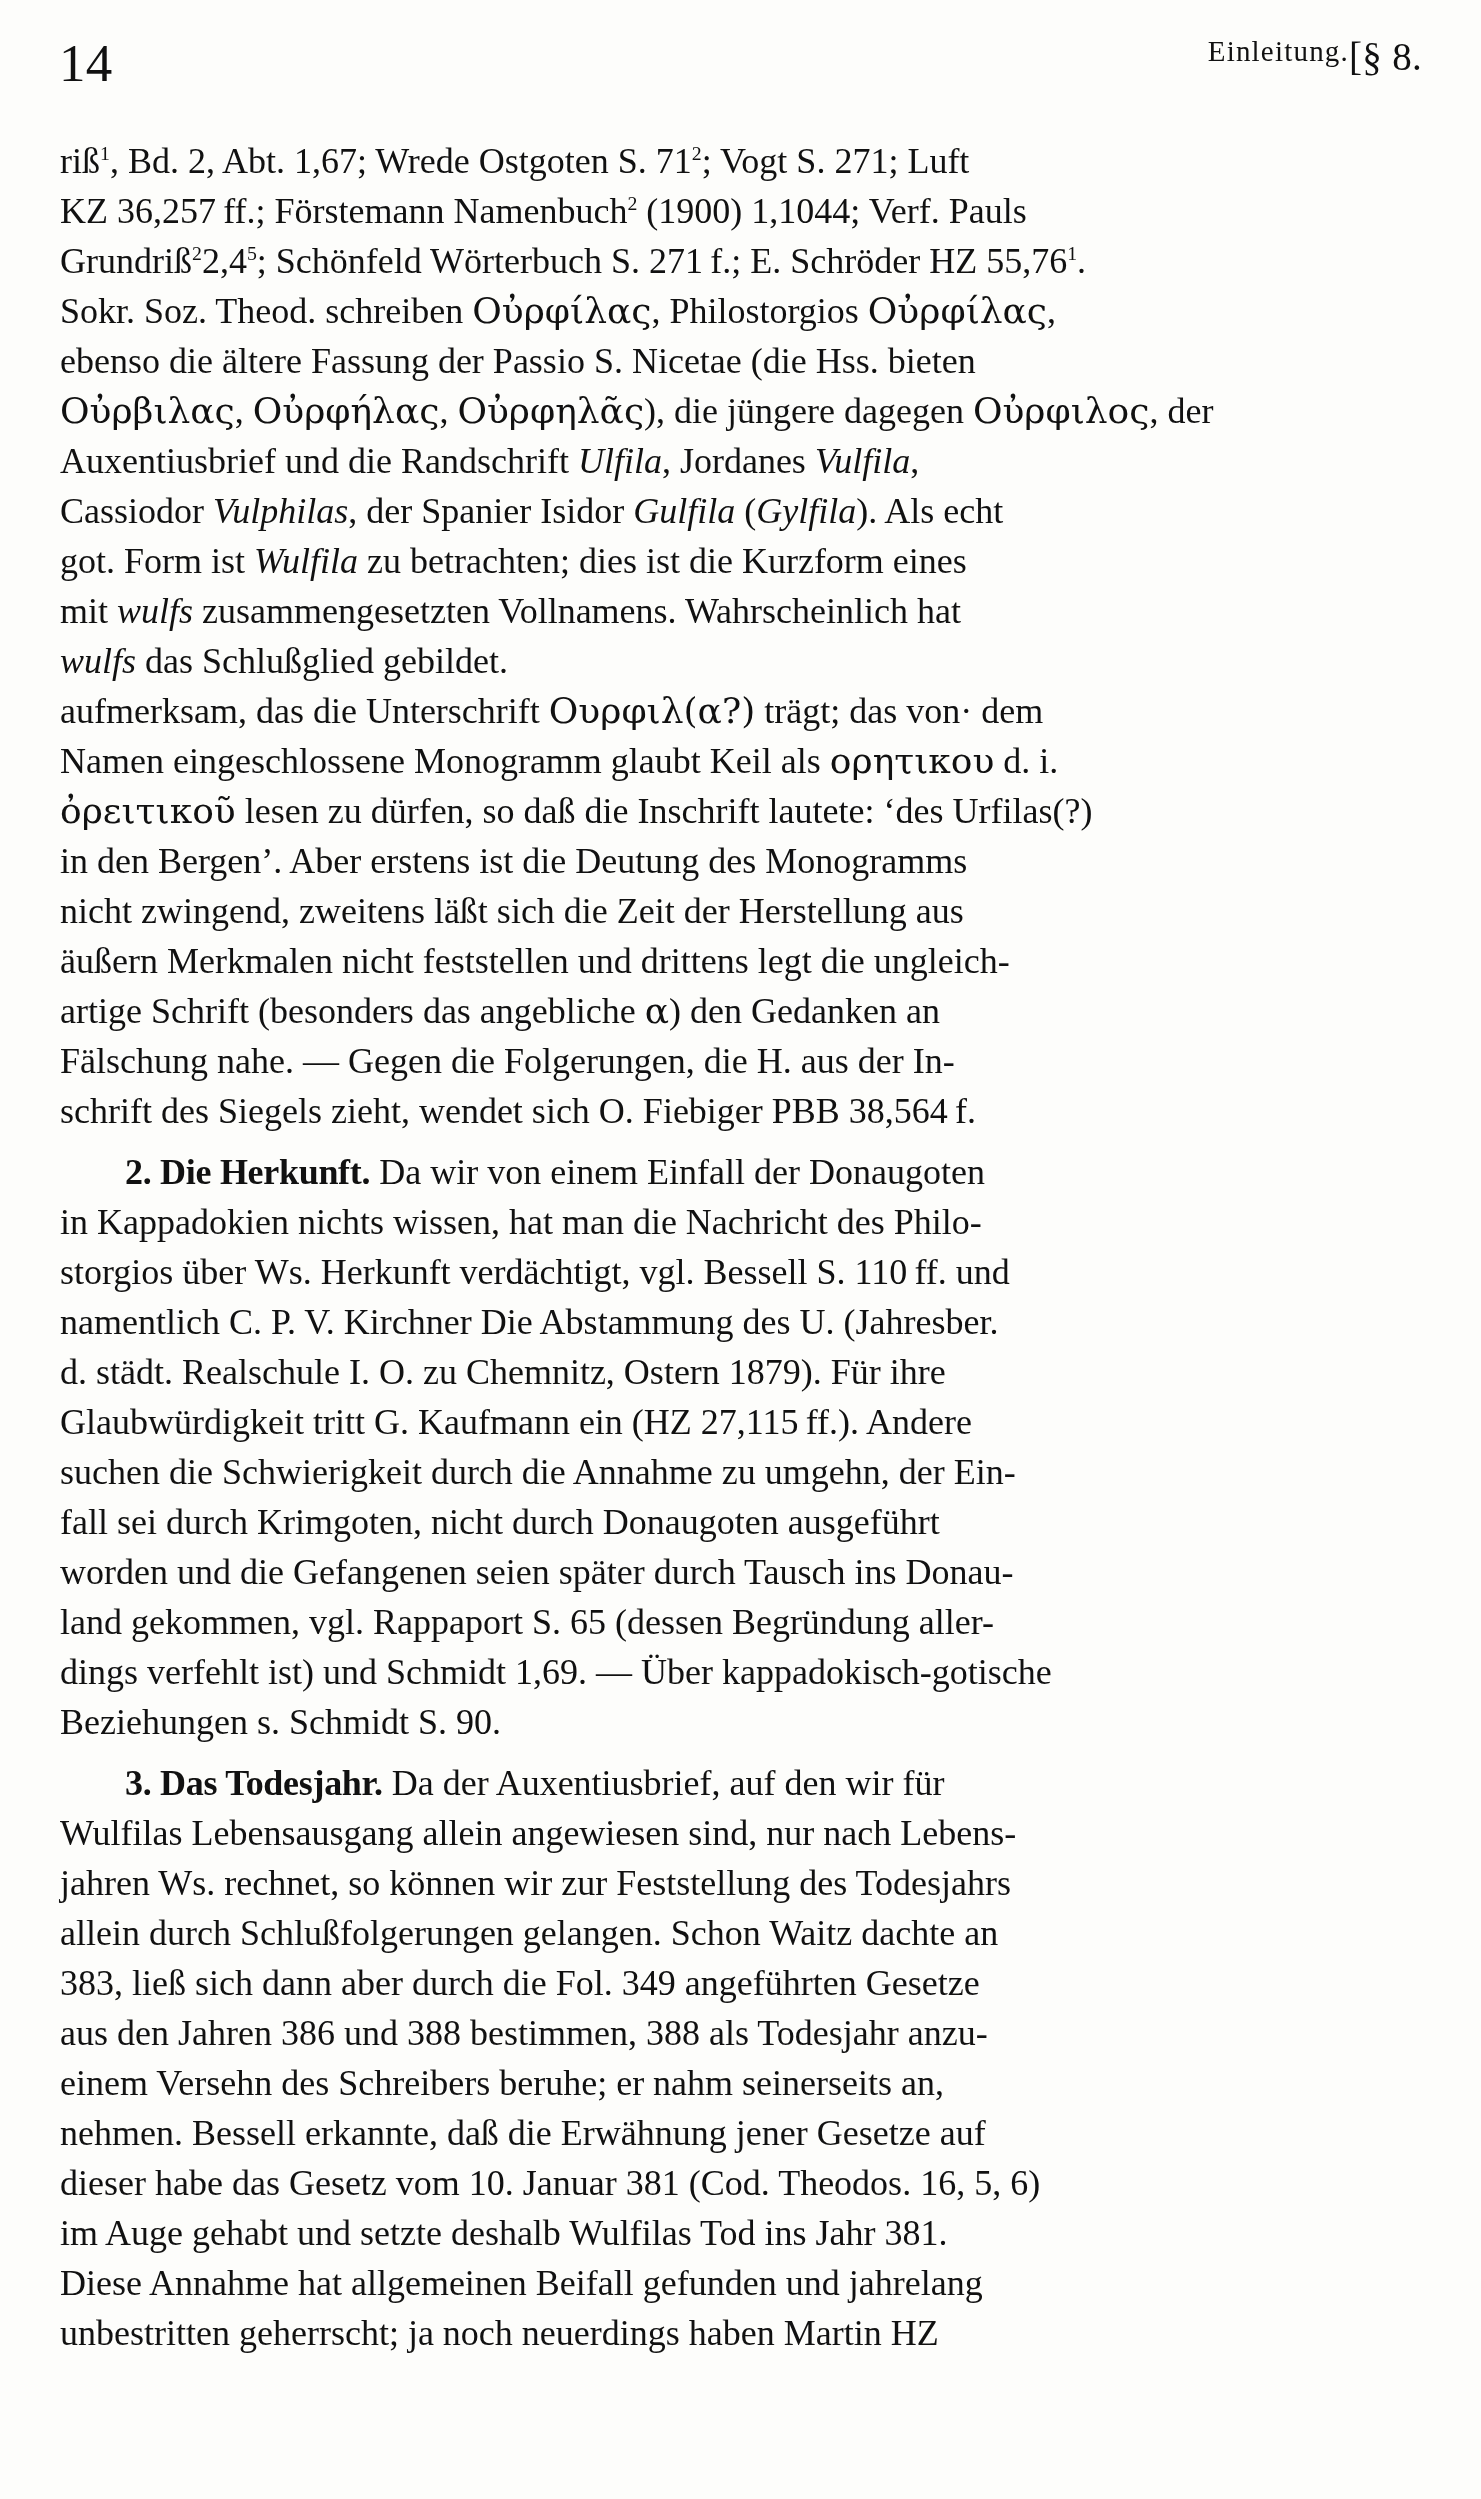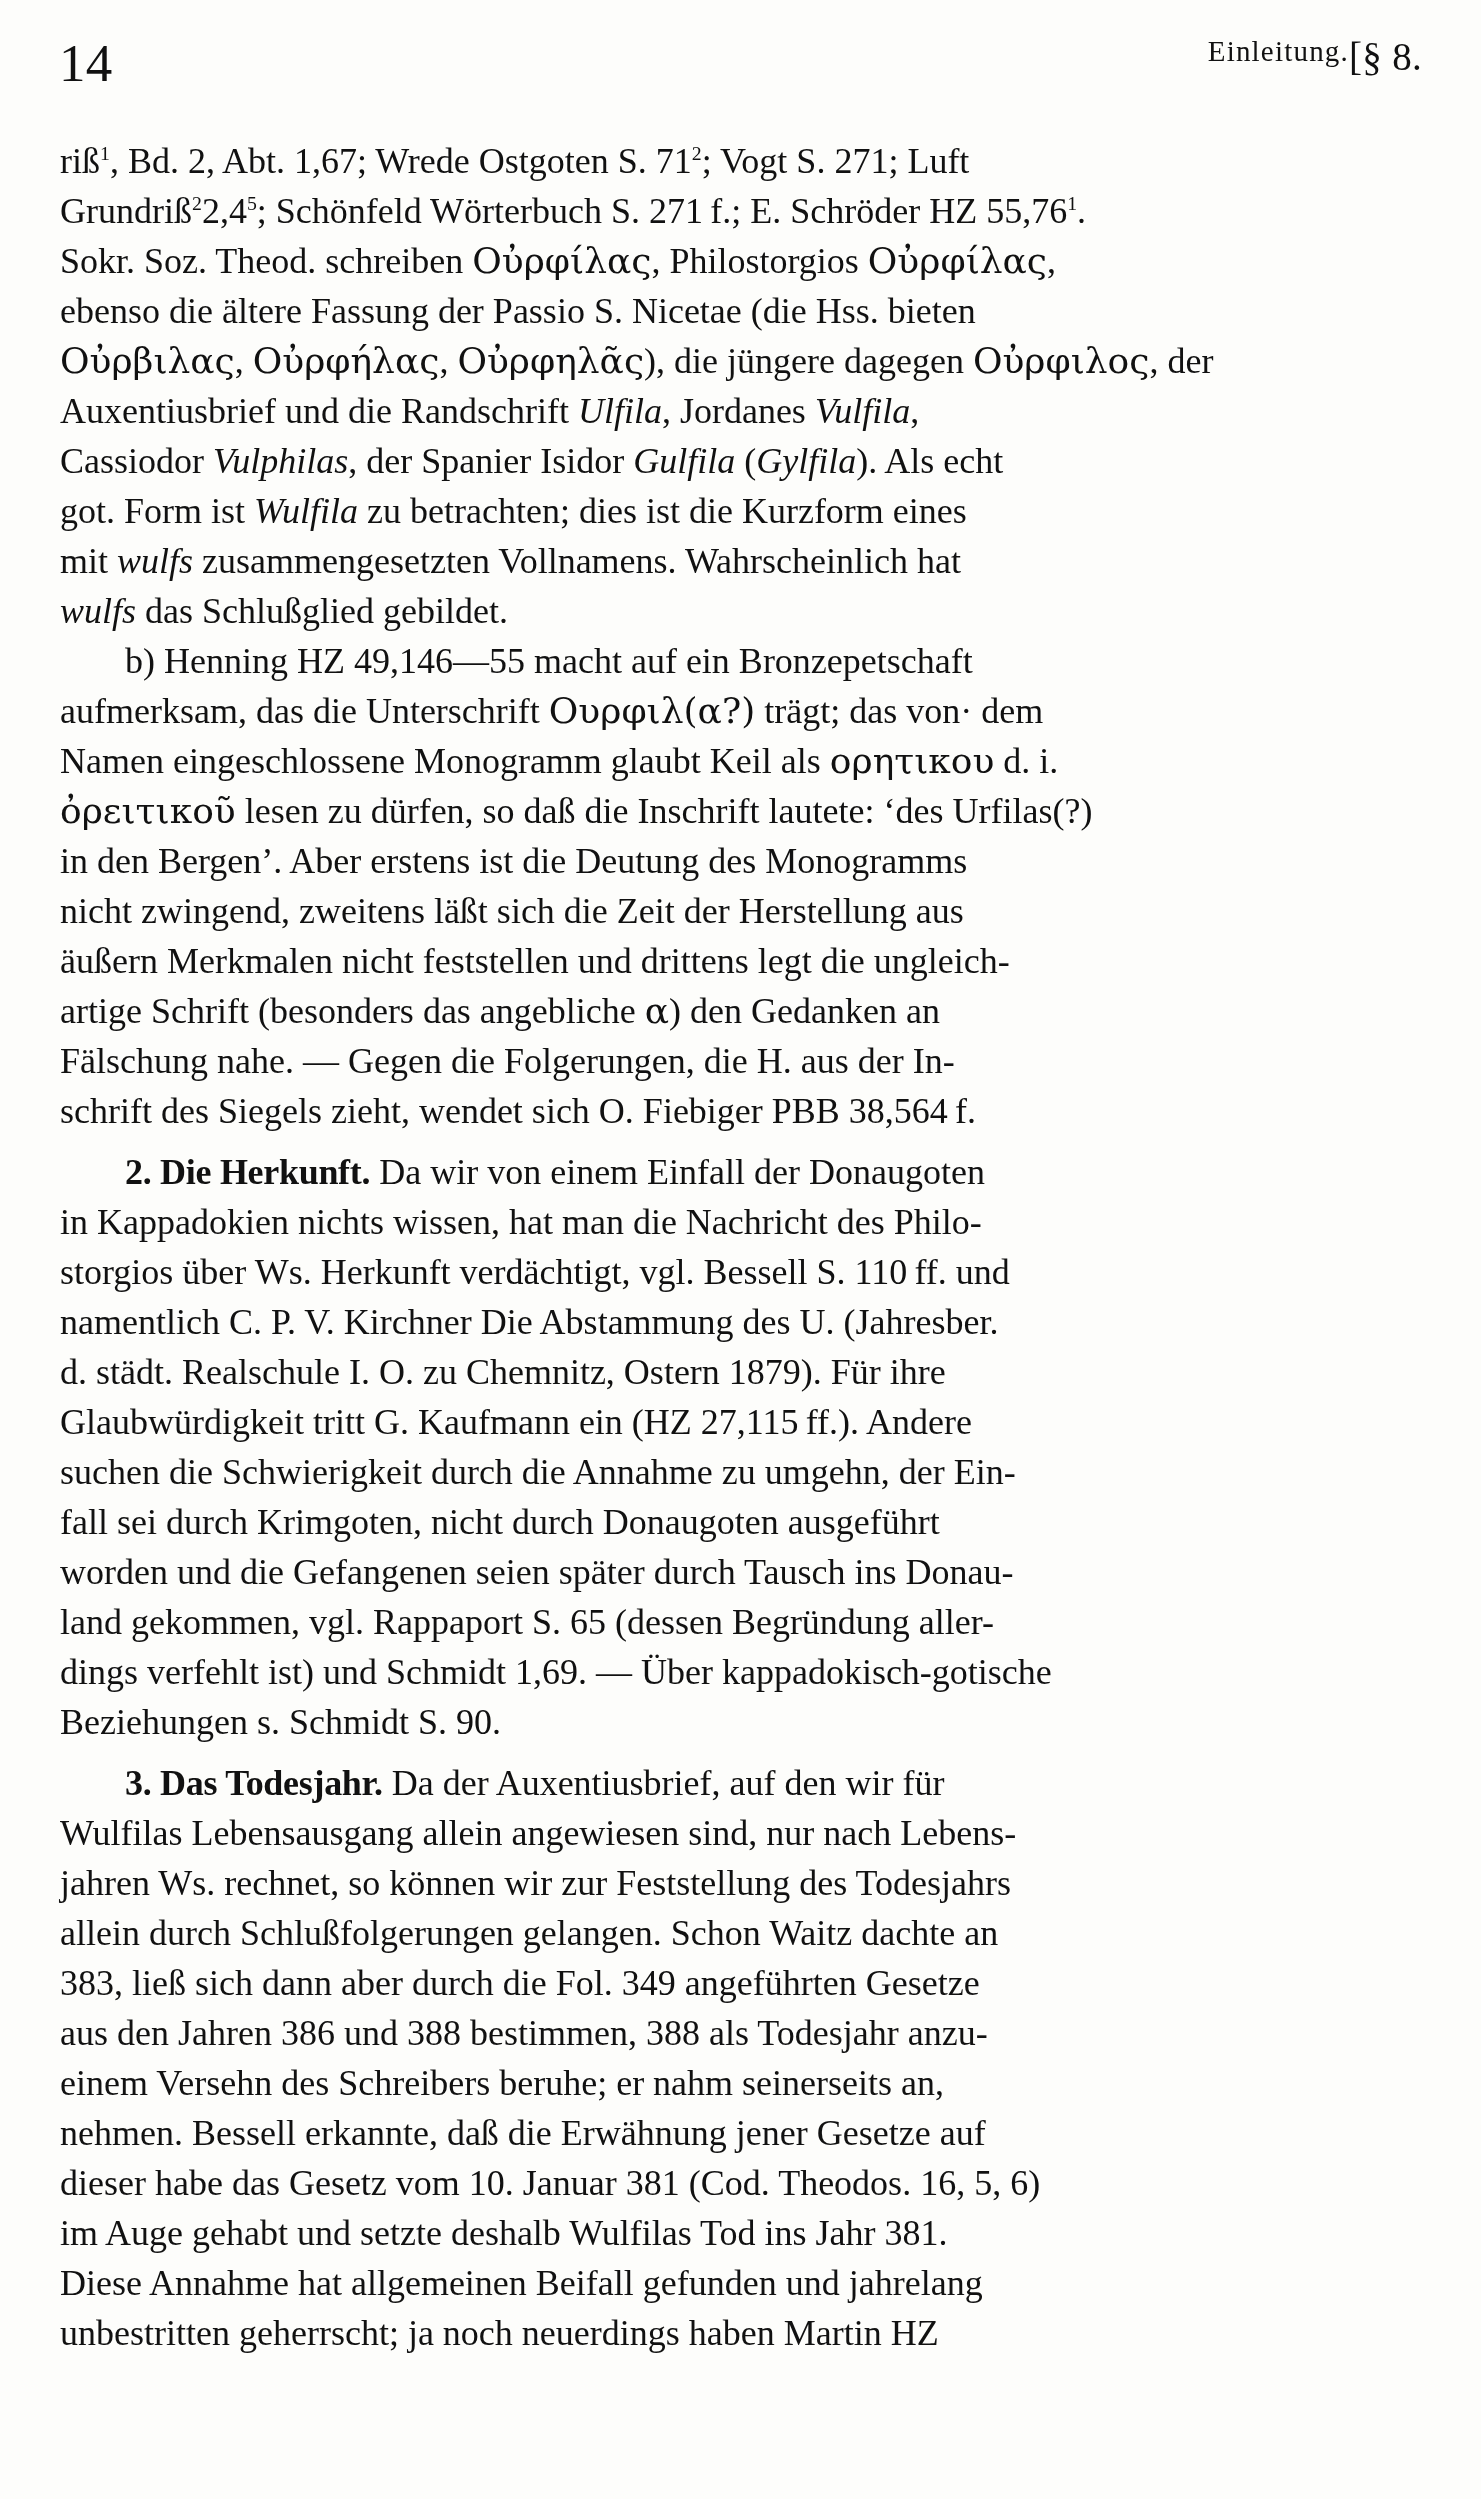--- a/index.html
+++ b/index.html
@@ -116,30 +116,30 @@
 <div class="page">
 
   <div class="running-head">
     <span class="head-folio">14</span>
     <span class="head-title">Einleitung.</span>
     <span class="head-section">[§ 8.</span>
   </div>
 
   <div class="textblock" id="textblock">
       <div class="line">riß<sup>1</sup>, Bd. 2, Abt. 1,67; Wrede Ostgoten S. 71<sup>2</sup>; Vogt S. 271; Luft</div>
+      <div class="line">KZ 36,257 ff.; Förstemann Namenbuch<sup>2</sup> (1900) 1,1044; Verf. Pauls</div>
       <div class="line">Grundriß<sup>2</sup>2,4<sup>5</sup>; Schönfeld Wörterbuch S. 271 f.; E. Schröder HZ 55,76<sup>1</sup>.</div>
       <div class="line">Sokr. Soz. Theod. schreiben <span class="greek">Oὐρφίλας</span>, Philostorgios <span class="greek">Oὐρφίλας</span>,</div>
       <div class="line">ebenso die ältere Fassung der Passio S. Nicetae (die Hss. bieten</div>
       <div class="line"><span class="greek">Oὐρβιλας</span>, <span class="greek">Oὐρφήλας</span>, <span class="greek">Oὐρφηλᾶς</span>), die jüngere dagegen <span class="greek">Oὐρφιλος</span>, der</div>
       <div class="line">Auxentiusbrief und die Randschrift <i>Ulfila</i>, Jordanes <i>Vulfila</i>,</div>
       <div class="line">Cassiodor <i>Vulphilas</i>, der Spanier Isidor <i>Gulfila</i> (<i>Gylfila</i>). Als echt</div>
       <div class="line">got. Form ist <i>Wulfila</i> zu betrachten; dies ist die Kurzform eines</div>
       <div class="line">mit <i>wulfs</i> zusammengesetzten Vollnamens. Wahrscheinlich hat</div>
       <div class="line"><i>wulfs</i> das Schlußglied gebildet.</div>
-      <div class="line indent">b) Henning HZ 49,146—55 macht auf ein Bronzepetschaft</div>
       <div class="line">aufmerksam, das die Unterschrift <span class="greek">Ουρφιλ(α?)</span> trägt; das von· dem</div>
       <div class="line">Namen eingeschlossene Monogramm glaubt Keil als <span class="greek">ορητικου</span> d. i.</div>
       <div class="line"><span class="greek">ὀρειτικοῦ</span> lesen zu dürfen, so daß die Inschrift lautete: ‘des Urfilas(?)</div>
       <div class="line">in den Bergen’.  Aber erstens ist die Deutung des Monogramms</div>
       <div class="line">nicht zwingend, zweitens läßt sich die Zeit der Herstellung aus</div>
       <div class="line">äußern Merkmalen nicht feststellen und drittens legt die ungleich-</div>
       <div class="line">artige Schrift (besonders das angebliche <span class="greek">α</span>) den Gedanken an</div>
       <div class="line">Fälschung nahe. — Gegen die Folgerungen, die H. aus der In-</div>
       <div class="line">schrift des Siegels zieht, wendet sich O. Fiebiger PBB 38,564 f.</div>
       <div class="line indent gap-before"><b>2. Die Herkunft.</b>  Da wir von einem Einfall der Donaugoten</div>

